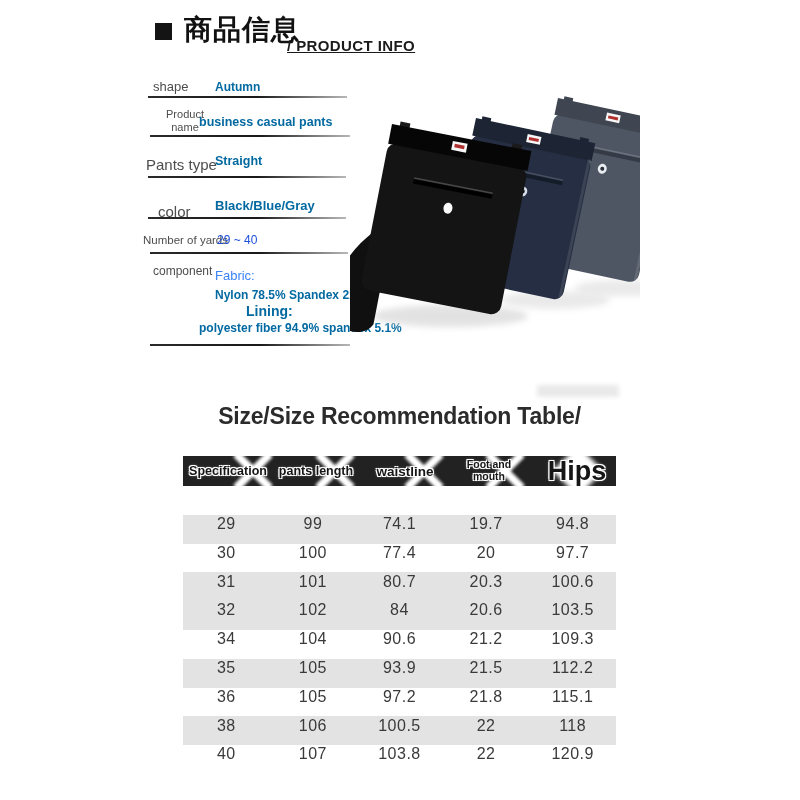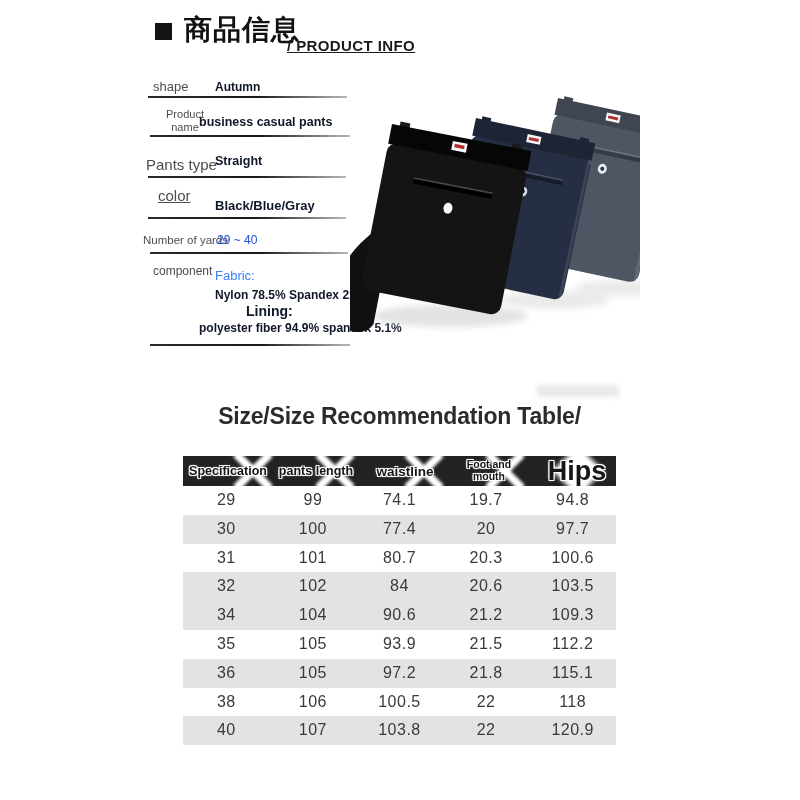--- a/index.html
+++ b/index.html
@@ -8,21 +8,21 @@
   .abs { position:absolute; }
 
   
   .hdr-square { left:155px; top:23px; width:17px; height:17px; background:#141414; }
   .hdr-zh { left:184px; top:11px; font-size:28px; font-weight:bold; color:#111;
             letter-spacing:1px; font-family:"DejaVu Sans","Liberation Sans",sans-serif; }
   .hdr-en { left:287px; top:37px; font-size:15px; font-weight:bold; color:#1a1a1a; letter-spacing:0.4px;text-decoration:underline; }
 
   
   .slabel { color:#4d4d4d; }
-  .sval   { color:#0f172a; font-weight:bold; }
+  .sval   { color:#0369a1; font-weight:bold; }
   .sline  { height:2px; background:linear-gradient(to right,#2a2a2a 0%,#191919 55%,#b8b8b8 100%); }
 
   
   .pants-photo { left:350px; top:88px; }
 
   
   .size-title { left:183px; top:403px; width:433px; text-align:center; font-size:23px;
                 font-weight:bold; color:#2b2b2b; letter-spacing:-0.2px; }
   .watermark  { left:537px; top:385px; width:82px; height:12px; background:#cfcfcf;
                 opacity:0.45; filter:blur(2px); border-radius:2px; }
@@ -34,21 +34,21 @@
   .diamond { position:absolute; top:15px; width:36px; height:36px; margin-left:-18px; margin-top:-18px;
              background:#fff; transform:rotate(45deg); filter:blur(2px); }
   .col-label { position:absolute; top:0; height:30px; display:flex; align-items:center;
                justify-content:center; transform:translateX(-50%); color:#161616; font-weight:bold;
                z-index:3; white-space:nowrap;
                text-shadow:-1px -1px 0 #fff,1px -1px 0 #fff,-1px 1px 0 #fff,1px 1px 0 #fff,0 0 3px #fff; }
   .tbody { left:183px; top:486px; width:433px; }
   .trow { display:flex; height:28.8px; }
   .trow.alt { background:#e3e3e3; }
   .tcell { flex:1; text-align:center; line-height:28.8px; font-size:16px; color:#3a3a3a;
-           letter-spacing:0.5px; }
+           letter-spacing:0.5px;margin-top:24px; }
 </style>
 </head>
 <body>
 
 <div class="page">
 
   <div class="abs hdr-square"></div>
   <div class="abs hdr-zh">商品信息</div>
   <div class="abs hdr-en">/ PRODUCT INFO</div>
 
@@ -57,21 +57,21 @@
   <div class="abs sline" style="left:148px;top:96px;width:199px;"></div>
 
   <div class="abs slabel" style="left:158px;top:108px;width:54px;font-size:11px;text-align:center;line-height:1.2;">Product name</div>
   <div class="abs sval" style="left:199px;top:115px;font-size:12.5px;">business casual pants</div>
   <div class="abs sline" style="left:150px;top:135px;width:200px;"></div>
 
   <div class="abs slabel" style="left:146px;top:156px;font-size:15px;">Pants type</div>
   <div class="abs sval" style="left:215px;top:154px;font-size:12.5px;">Straight</div>
   <div class="abs sline" style="left:148px;top:176px;width:198px;"></div>
 
-  <div class="abs slabel" style="left:158px;top:187px;font-size:15px;text-decoration:underline;">color</div>
+  <div class="abs slabel" style="left:158px;top:203px;font-size:15px;text-decoration:underline;">color</div>
   <div class="abs sval" style="left:215px;top:198px;font-size:13px;">Black/Blue/Gray</div>
   <div class="abs sline" style="left:148px;top:217px;width:198px;"></div>
 
   <div class="abs slabel" style="left:143px;top:234px;font-size:11.5px;">Number of yards</div>
   <div class="abs" style="left:217px;top:233px;font-size:12px;color:#1d4ed8;">29 ~ 40</div>
   <div class="abs sline" style="left:150px;top:252px;width:198px;"></div>
 
   <div class="abs slabel" style="left:153px;top:264px;font-size:12px;">component</div>
   <div class="abs" style="left:215px;top:268px;font-size:13px;color:#3b82f6;">Fabric:</div>
   <div class="abs sval" style="left:215px;top:288px;font-size:12px;">Nylon 78.5% Spandex 21.5%</div>

